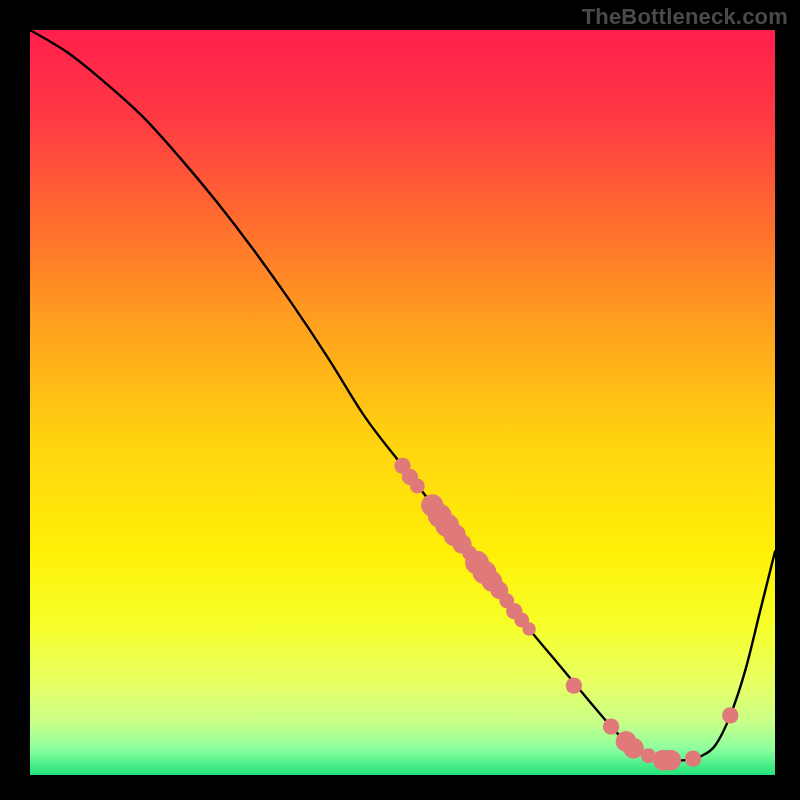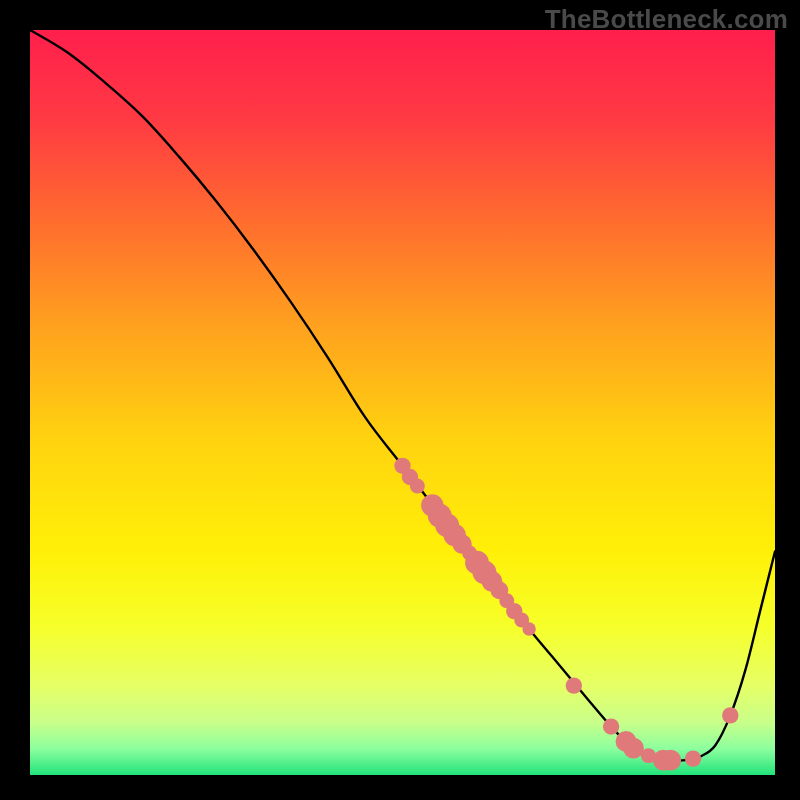--- a/index.html
+++ b/index.html
@@ -15,21 +15,21 @@
     position: relative;
     width: 800px;
     height: 800px;
     background: #000;
   }
   .watermark {
     position: absolute;
     top: 4px;
     right: 12px;
     color: #4a4a4a;
-    font-size: 26px;
+    font-size: 22px;
     font-weight: 700;
     letter-spacing: 0.2px;
     user-select: none;
   }
   svg {
     position: absolute;
     left: 0;
     top: 0;
   }
 </style>

